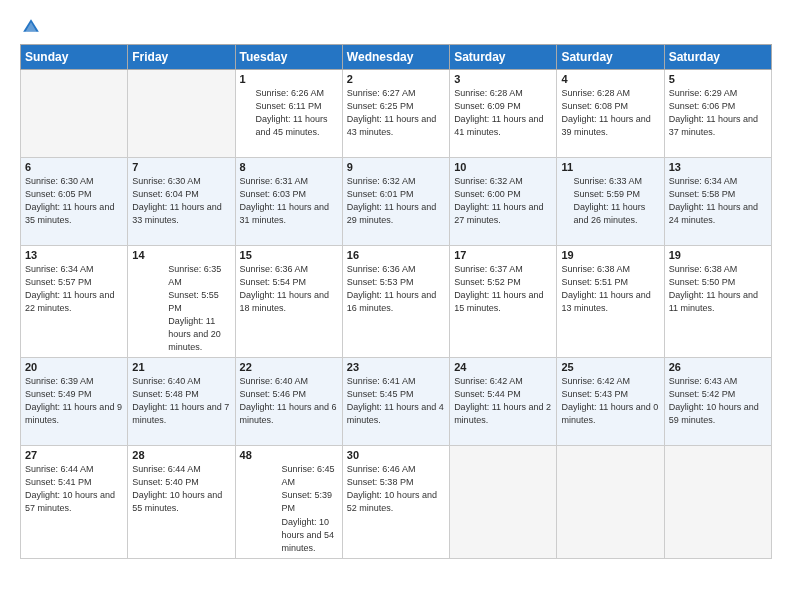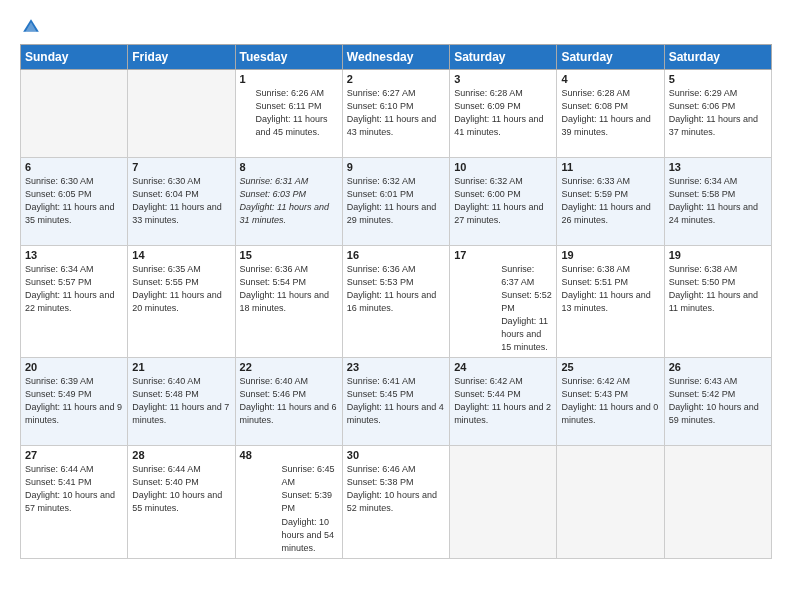--- a/index.html
+++ b/index.html
@@ -136,21 +136,21 @@
           <td class="empty"></td>
           <td>
             <div class="day-num">1</div>
             <div class="day-info" style="white-space: pre-line; margin-left: 16px;">Sunrise: 6:26 AM
 Sunset: 6:11 PM
 Daylight: 11 hours and 45 minutes.</div>
           </td>
           <td>
             <div class="day-num">2</div>
             <div class="day-info" style="white-space: pre-line;">Sunrise: 6:27 AM
-Sunset: 6:10 PM
+Sunset: 6:25 PM
 Daylight: 11 hours and 43 minutes.</div>
           </td>
           <td>
             <div class="day-num">3</div>
             <div class="day-info" style="white-space: pre-line;">Sunrise: 6:28 AM
 Sunset: 6:09 PM
 Daylight: 11 hours and 41 minutes.</div>
           </td>
           <td>
             <div class="day-num">4</div>
@@ -173,77 +173,77 @@
 Daylight: 11 hours and 35 minutes.</div>
           </td>
           <td>
             <div class="day-num">7</div>
             <div class="day-info" style="white-space: pre-line;">Sunrise: 6:30 AM
 Sunset: 6:04 PM
 Daylight: 11 hours and 33 minutes.</div>
           </td>
           <td>
             <div class="day-num">8</div>
-            <div class="day-info" style="white-space: pre-line; font-style: italic;">Sunrise: 6:31 AM
+            <div class="day-info" style="white-space: pre-line;">Sunrise: 6:31 AM
 Sunset: 6:03 PM
 Daylight: 11 hours and 31 minutes.</div>
           </td>
           <td>
             <div class="day-num">9</div>
             <div class="day-info" style="white-space: pre-line;">Sunrise: 6:32 AM
 Sunset: 6:01 PM
 Daylight: 11 hours and 29 minutes.</div>
           </td>
           <td>
             <div class="day-num">10</div>
             <div class="day-info" style="white-space: pre-line;">Sunrise: 6:32 AM
 Sunset: 6:00 PM
 Daylight: 11 hours and 27 minutes.</div>
           </td>
           <td>
             <div class="day-num">11</div>
-            <div class="day-info" style="white-space: pre-line;">Sunrise: 6:33 AM
+            <div class="day-info" style="white-space: pre-line; margin-left: 12px;">Sunrise: 6:33 AM
 Sunset: 5:59 PM
 Daylight: 11 hours and 26 minutes.</div>
           </td>
           <td>
             <div class="day-num">13</div>
             <div class="day-info" style="white-space: pre-line;">Sunrise: 6:34 AM
 Sunset: 5:58 PM
 Daylight: 11 hours and 24 minutes.</div>
           </td>
         </tr>
         <tr>
           <td>
             <div class="day-num">13</div>
             <div class="day-info" style="white-space: pre-line;">Sunrise: 6:34 AM
 Sunset: 5:57 PM
 Daylight: 11 hours and 22 minutes.</div>
           </td>
           <td>
             <div class="day-num">14</div>
-            <div class="day-info" style="white-space: pre-line;">Sunrise: 6:35 AM
+            <div class="day-info" style="white-space: pre-line; margin-left: 36px;">Sunrise: 6:35 AM
 Sunset: 5:55 PM
 Daylight: 11 hours and 20 minutes.</div>
           </td>
           <td>
             <div class="day-num">15</div>
             <div class="day-info" style="white-space: pre-line;">Sunrise: 6:36 AM
 Sunset: 5:54 PM
 Daylight: 11 hours and 18 minutes.</div>
           </td>
           <td>
             <div class="day-num">16</div>
             <div class="day-info" style="white-space: pre-line;">Sunrise: 6:36 AM
 Sunset: 5:53 PM
 Daylight: 11 hours and 16 minutes.</div>
           </td>
           <td>
             <div class="day-num">17</div>
-            <div class="day-info" style="white-space: pre-line; margin-left: 47px;">Sunrise: 6:37 AM
+            <div class="day-info" style="white-space: pre-line;">Sunrise: 6:37 AM
 Sunset: 5:52 PM
 Daylight: 11 hours and 15 minutes.</div>
           </td>
           <td>
             <div class="day-num">19</div>
             <div class="day-info" style="white-space: pre-line;">Sunrise: 6:38 AM
 Sunset: 5:51 PM
 Daylight: 11 hours and 13 minutes.</div>
           </td>
           <td>

